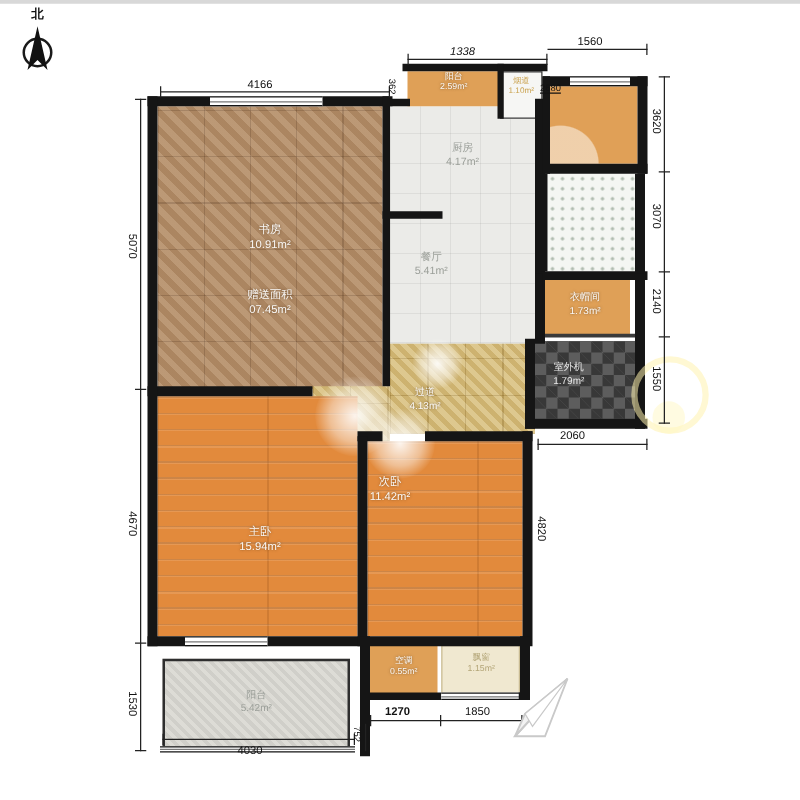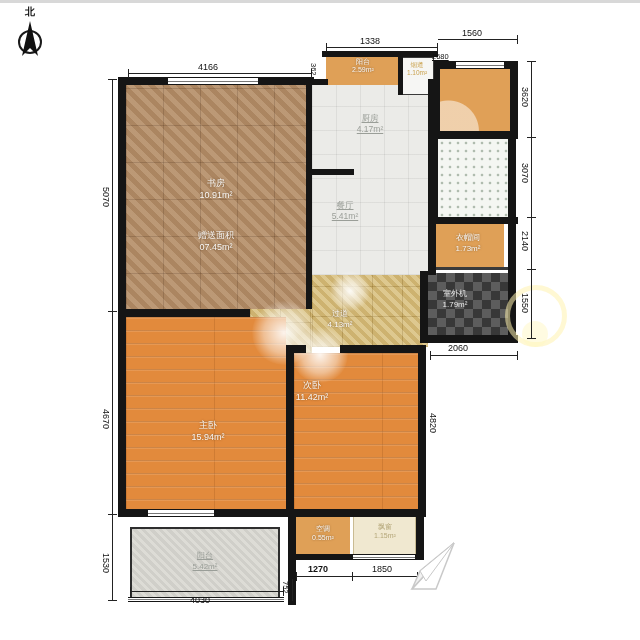--- a/index.html
+++ b/index.html
@@ -6,21 +6,21 @@
   body{width:640px;height:640px;background:#ffffff;font-family:"Liberation Sans","DejaVu Sans",sans-serif;overflow:hidden;}
   #canvas{position:relative;width:640px;height:640px;background:#fff;border-top:3px solid #d8d8d8;box-sizing:border-box;}
   .abs{position:absolute;}
   .wall{position:absolute;background:#151515;}
   .win{position:absolute;background:#ffffff;border-top:1.5px solid #151515;border-bottom:1.5px solid #151515;box-sizing:border-box;}
   .win:after{content:"";position:absolute;left:0;right:0;top:45%;height:1px;background:#777;}
   .room{position:absolute;}
   .room-label{position:absolute;text-align:center;line-height:1.35;pointer-events:none;}
   .room-label .nm,.room-label .ar{display:block;}
   .lbl-light{color:rgba(255,255,255,0.95);text-shadow:0 0 2px rgba(90,60,30,0.75);}
-  .lbl-gray{color:#9a9e98;text-decoration:underline;}
+  .lbl-gray{color:#9a9e98;}
   .dim{position:absolute;color:#121212;font-size:9px;white-space:nowrap;}
   .dim.small{font-size:7.5px;}
   .dim.vert{transform:rotate(90deg);transform-origin:left top;}
   .dline{position:absolute;background:#222;}
   .glow{position:absolute;border-radius:50%;background:radial-gradient(circle,rgba(255,255,255,0.9) 0%,rgba(255,255,255,0.45) 45%,rgba(255,255,255,0) 72%);}
   .flare-ring{position:absolute;border-radius:50%;border:5px solid rgba(255,242,175,0.55);}
   .flare-dot{position:absolute;border-radius:50%;background:rgba(255,248,195,0.5);}
 
   .tex-study{background:
     repeating-linear-gradient(45deg, rgba(255,255,255,0.08) 0 5px, rgba(95,58,30,0.12) 5px 10px),
@@ -212,23 +212,23 @@
   <div class="dline" style="left:296px;top:573px;width:122px;height:1px;"></div>
   <div class="dline" style="left:296px;top:569px;width:1px;height:9px;"></div>
   <div class="dline" style="left:352px;top:569px;width:1px;height:9px;"></div>
   <div class="dline" style="left:417px;top:569px;width:1px;height:9px;"></div>
   <div class="dline" style="left:430px;top:352px;width:88px;height:1px;"></div>
   <div class="dline" style="left:430px;top:348px;width:1px;height:9px;"></div>
   <div class="dline" style="left:517px;top:348px;width:1px;height:9px;"></div>
   <div class="dline" style="left:292px;top:576px;width:1px;height:22px;"></div>
 
   <div class="dim" style="left:198px;top:59px;">4166</div>
-  <div class="dim" style="left:360px;top:33px;">1338</div>
+  <div class="dim" style="left:360px;top:33px;font-style:italic;">1338</div>
   <div class="dim" style="left:462px;top:25px;">1560</div>
-  <div class="dim small" style="left:432px;top:49px;text-decoration:underline;">2680</div>
+  <div class="dim small" style="left:432px;top:63px;text-decoration:underline;">2680</div>
   <div class="dim small vert" style="left:318px;top:60px;">362</div>
   <div class="dim vert" style="left:530px;top:84px;">3620</div>
   <div class="dim vert" style="left:530px;top:160px;">3070</div>
   <div class="dim vert" style="left:530px;top:228px;">2140</div>
   <div class="dim vert" style="left:530px;top:290px;">1550</div>
   <div class="dim" style="left:448px;top:340px;">2060</div>
   <div class="dim vert" style="left:438px;top:410px;">4820</div>
   <div class="dim vert" style="left:111px;top:184px;">5070</div>
   <div class="dim vert" style="left:111px;top:406px;">4670</div>
   <div class="dim vert" style="left:111px;top:550px;">1530</div>

